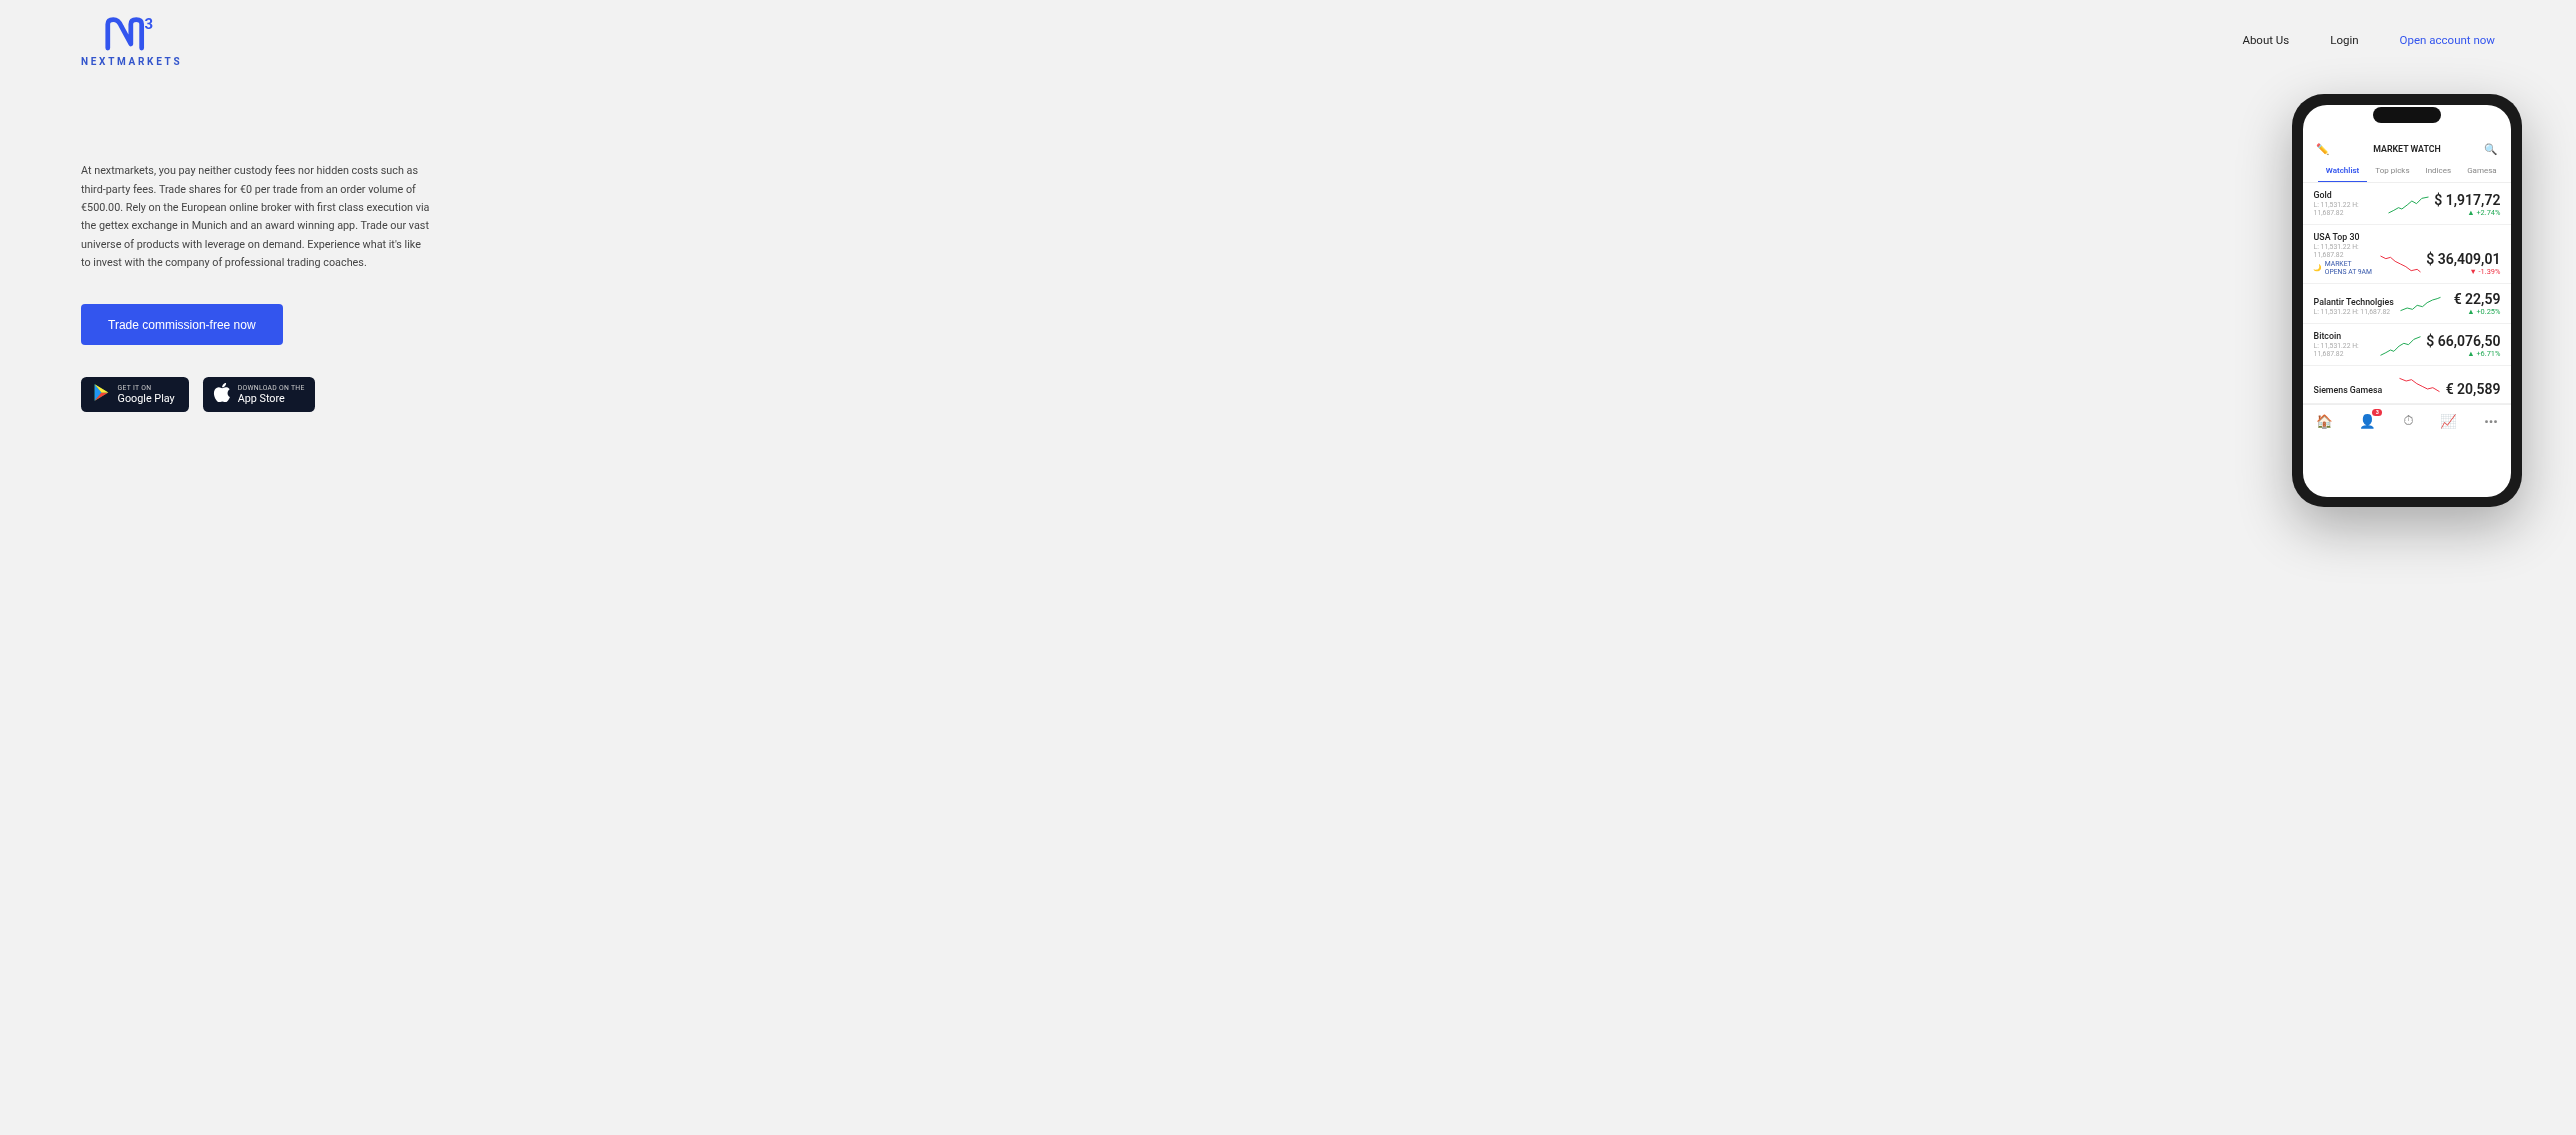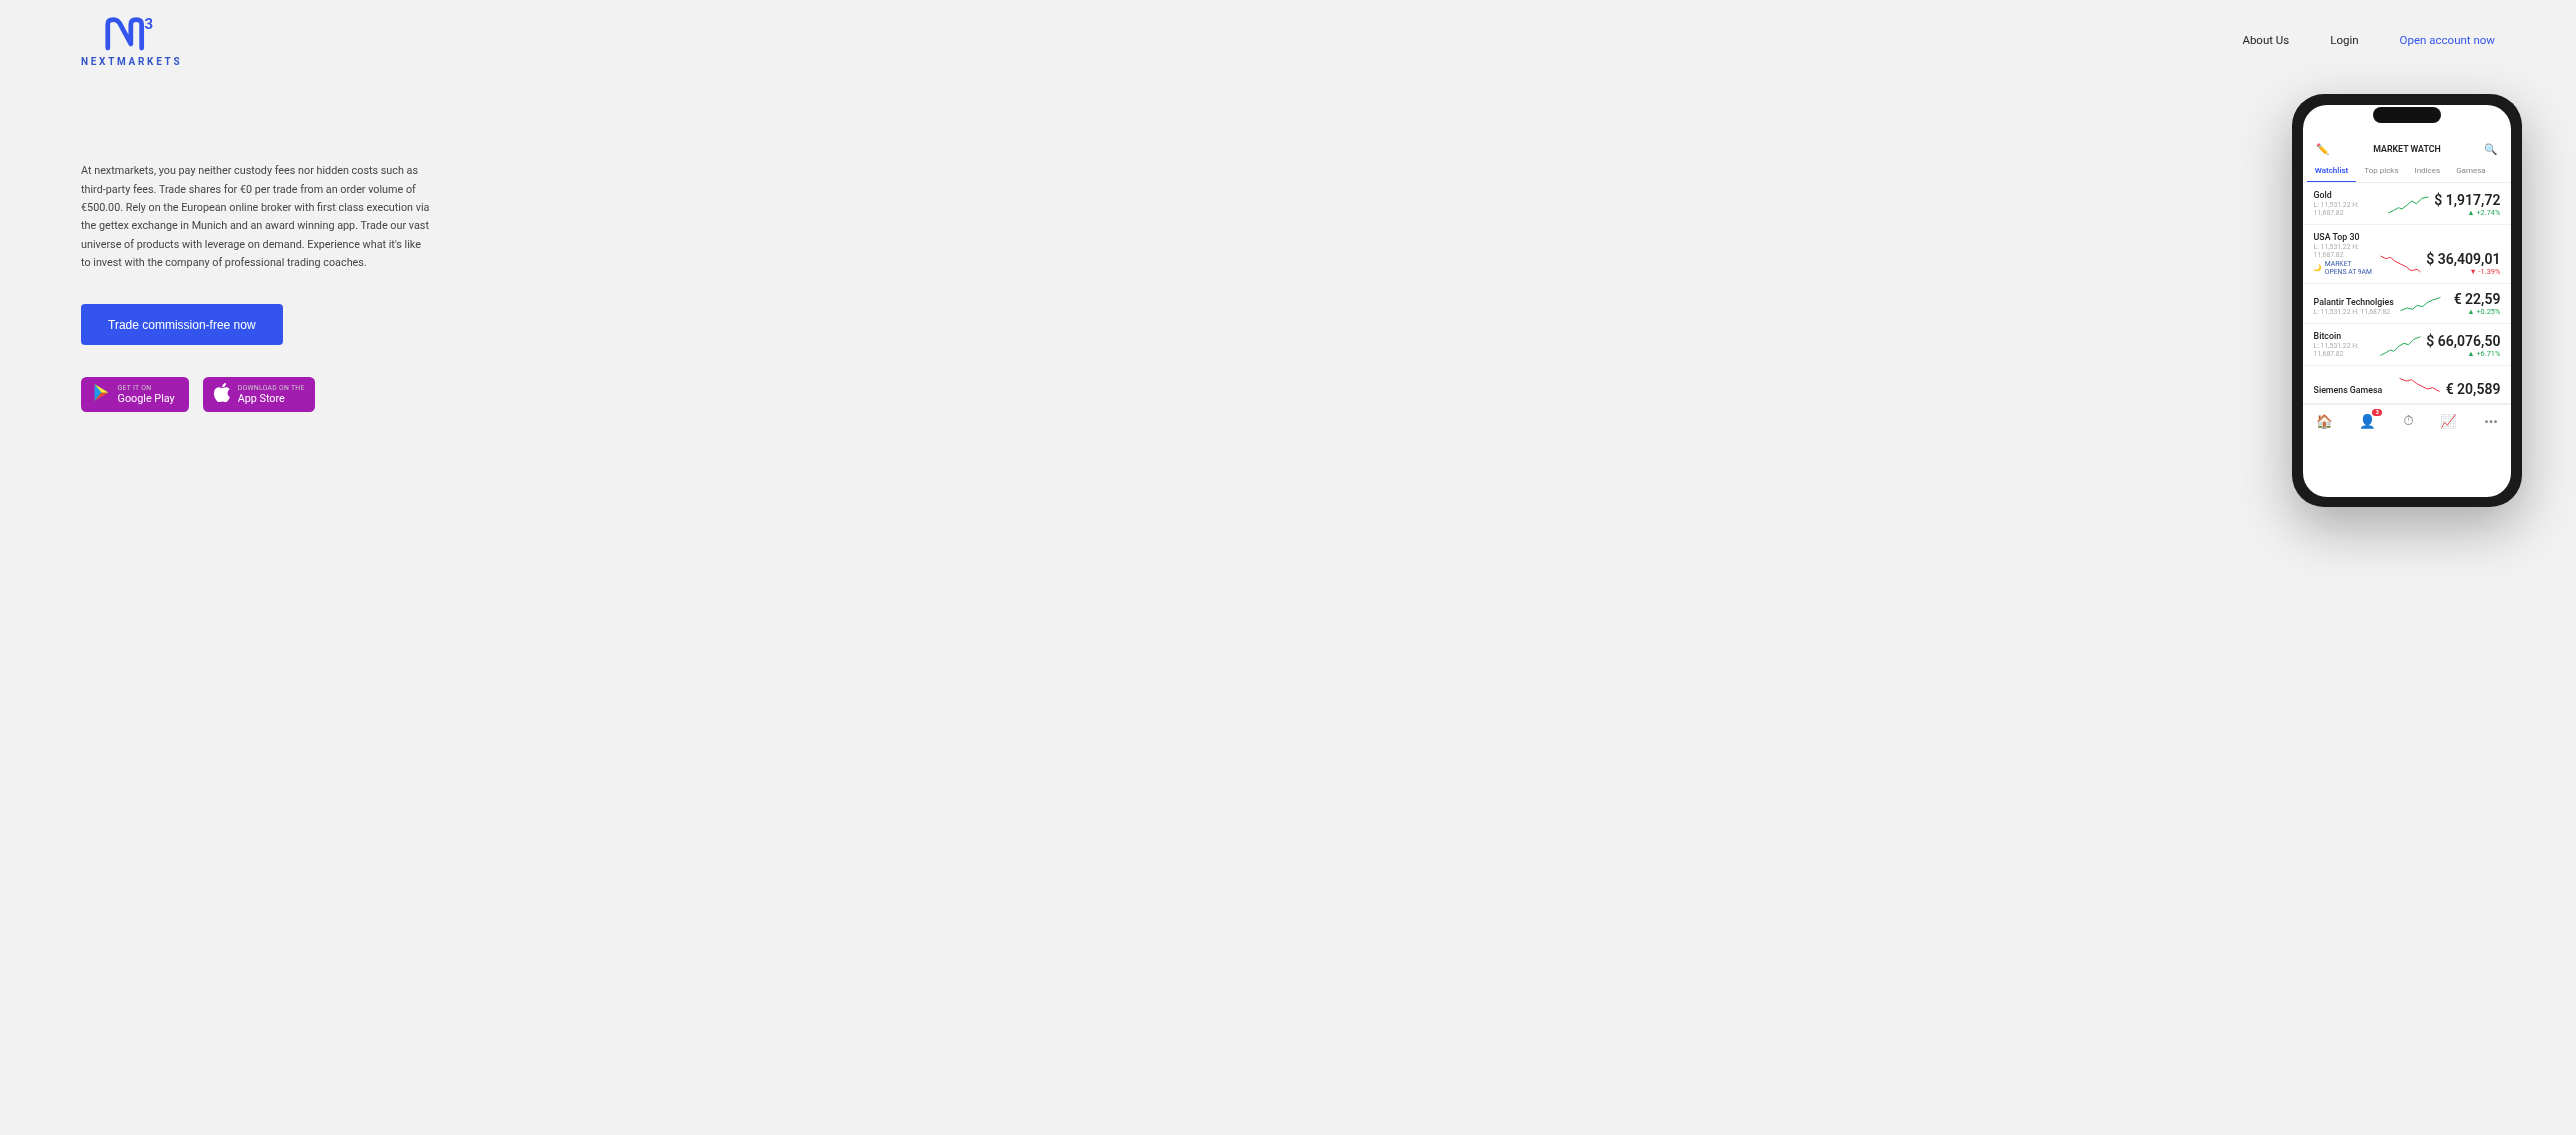--- a/index.html
+++ b/index.html
@@ -93,21 +93,21 @@
       text-align: right;
     }
     .store-badges {
       display: flex;
       gap: 13.5px;
       align-items: center;
     }
     .store-badge {
       display: flex;
       align-items: center;
-      background: #a21caf;
+      background: #0f172a;
       border-radius: 5.4px;
       padding: 5.4px 10.8px;
       gap: 6.8px;
       cursor: pointer;
       min-width: 108px;
     }
     .store-badge-icon {
       font-size: 19px;
       color: #fff;
     }
@@ -179,21 +179,21 @@
       flex: 1;
     }
     .app-icon-btn {
       font-size: 10.8px;
       color: #555;
       cursor: pointer;
     }
     .app-tabs {
       display: flex;
       border-bottom: 0.7px solid #eee;
-      padding: 0 4px;
+      padding: 0 15px;
       gap: 0;
     }
     .app-tab {
       font-size: 8px;
       padding: 5.4px 8px;
       color: #888;
       cursor: pointer;
       white-space: nowrap;
     }
     .app-tab.active {

